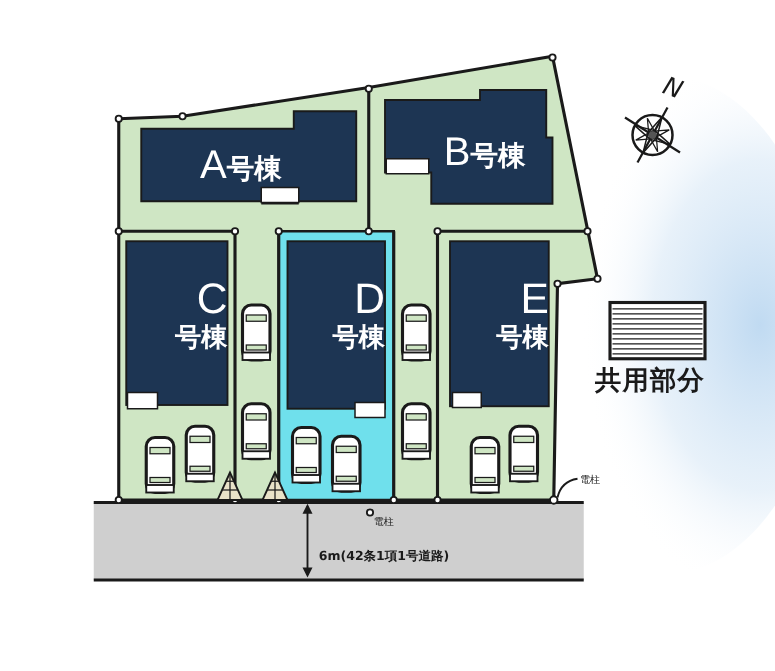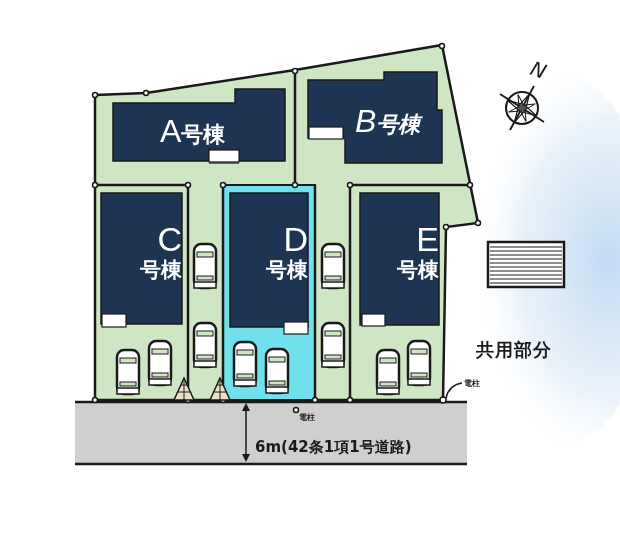--- a/index.html
+++ b/index.html
@@ -1,23 +1,23 @@
 <!DOCTYPE html>
 <html><head>
 <meta charset="utf-8">
 <style>
   html,body{margin:0;padding:0;background:#ffffff;}
   body{width:620px;height:537px;position:relative;overflow:hidden;font-family:"DejaVu Sans",sans-serif;}
   #bgwash{position:absolute;left:0;top:0;width:620px;height:537px;}
   svg#plan{position:absolute;left:0;top:0;}
   .lbl{position:absolute;color:#fff;font-weight:bold;text-align:right;line-height:1;}
   .lbl .big{font-family:"Liberation Sans",sans-serif;font-weight:normal;}
-  .legend-label{position:absolute;left:476px;top:290px;font-size:18px;font-weight:bold;color:#1a1a1a;letter-spacing:1px;margin-top:48px;}
-  .road-label{position:absolute;left:255px;top:438px;font-size:15px;font-weight:bold;color:#1a1a1a;}
-  .pole-label{position:absolute;font-size:8px;font-weight:bold;color:#1a1a1a;}
+  .legend-label{position:absolute;left:476px;top:290px;font-size:21px;font-weight:bold;color:#1a1a1a;letter-spacing:1px;}
+  .road-label{position:absolute;left:255px;top:438px;font-size:10px;font-weight:bold;color:#1a1a1a;}
+  .pole-label{position:absolute;font-size:8px;font-weight:normal;color:#1a1a1a;}
   .north{position:absolute;left:531px;top:58px;font-size:20px;font-style:italic;color:#1a1a1a;transform:rotate(20deg);font-family:"DejaVu Sans",sans-serif;}
 </style>
 </head>
 <body>
 
 <svg id="bgwash" width="620" height="537">
   <defs>
     <radialGradient id="wash" cx="0.8" cy="0.5" r="0.55">
       <stop offset="0" stop-color="#b9d6f0" stop-opacity="0.9"></stop>
       <stop offset="0.6" stop-color="#d8e8f6" stop-opacity="0.6"></stop>
@@ -147,21 +147,21 @@
         <line x1="490" y1="275" x2="562" y2="275"></line>
       <line x1="490" y1="279" x2="562" y2="279"></line>
         <line x1="490" y1="283" x2="562" y2="283"></line>
     </g>
   </g>
 </svg>
 
 <div class="lbl" style="left:160px;top:115px;font-size:22px;">
   <span class="big" style="font-size:32px;">A</span><span>号棟</span>
 </div>
-<div class="lbl" style="left:355px;top:105px;font-size:22px;font-style:italic;">
+<div class="lbl" style="left:355px;top:105px;font-size:22px;">
   <span class="big" style="font-size:32px;">B</span><span>号棟</span>
 </div>
 <div class="lbl" style="left:101px;top:222px;width:81px;font-size:21px;">
   <div class="big" style="font-size:34px;margin-bottom:4px;">C</div>
   <div>号棟</div>
 </div>
 <div class="lbl" style="left:230px;top:222px;width:78px;font-size:21px;">
   <div class="big" style="font-size:34px;margin-bottom:4px;">D</div>
   <div>号棟</div>
 </div>

